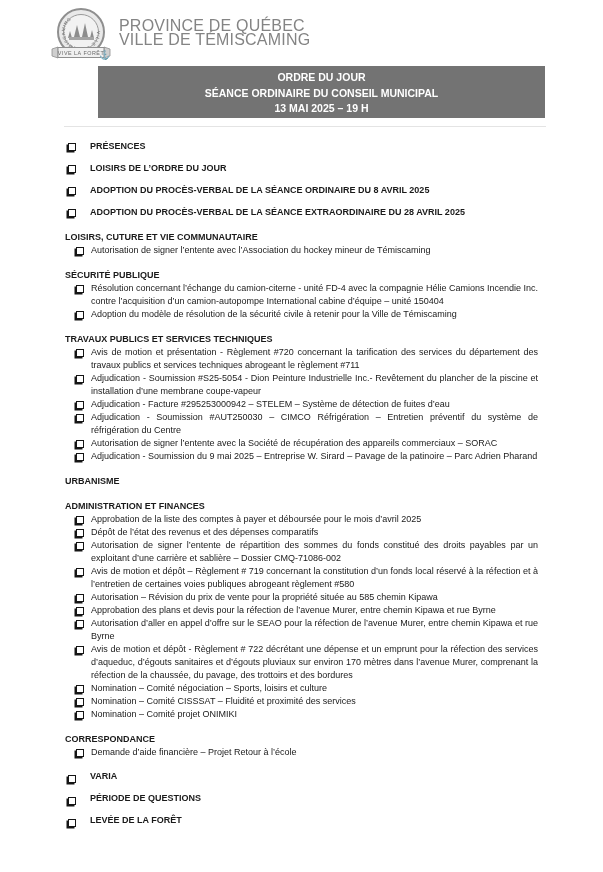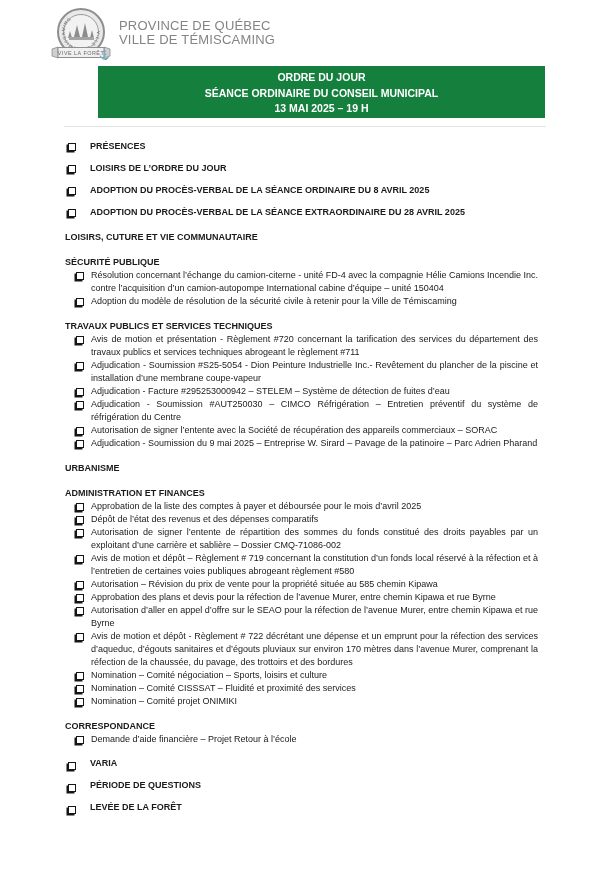--- a/index.html
+++ b/index.html
@@ -11,34 +11,34 @@
     position:relative;
     overflow:hidden;
   }
 
   
   .logo {
     position:absolute; left:49px; top:7px; width:64px; height:56px;
   }
   .org-lines {
     position:absolute; left:119px; top:19px;
-    color:#848484; font-size:13px; line-height:14px;
+    color:#848484; font-size:16px; line-height:14px;
     letter-spacing:.2px; white-space:nowrap;
   }
 
   .anchor-mark {
     position:absolute; left:99px; top:51px;
     color:#b7b7b7; font-size:9px; line-height:9px;
   }
 
   
   .banner {
     position:absolute; left:98px; top:66px;
     width:447px; height:52px;
-    background:#15803d;
+    background:#737373;
     color:#fff; text-align:center;
     font-weight:bold; font-size:10.5px; line-height:15.5px;
     box-sizing:border-box; padding-top:4px;
   }
   .banner-underline {
     position:absolute; left:64px; top:126px; width:482px; height:0;
     border-bottom:1px solid #e4e4e4;
   }
 
   
@@ -136,20 +136,24 @@
         <span class="txt">ADOPTION DU PROCÈS-VERBAL DE LA SÉANCE EXTRAORDINAIRE DU 28 AVRIL 2025</span>
       </div>
     </div>
 
   <div>
 
       <div class="section">
         <div class="section-title">LOISIRS, CUTURE ET VIE COMMUNAUTAIRE</div>
         <div>
 
+            <div class="row row-sub">
+              <span class="cb"></span>
+              <span class="txt">Autorisation de signer l’entente avec l’Association du hockey mineur de Témiscaming</span>
+            </div>
 
           </div>
       </div>
 
       <div class="section">
         <div class="section-title">SÉCURITÉ PUBLIQUE</div>
         <div>
 
             <div class="row row-sub">
               <span class="cb"></span>

